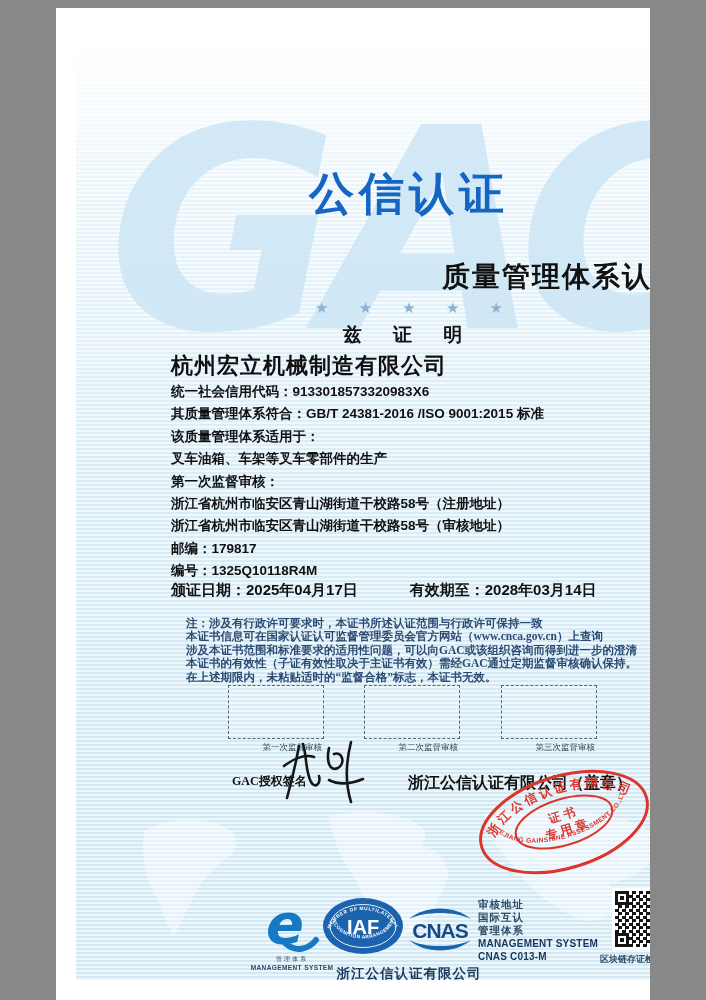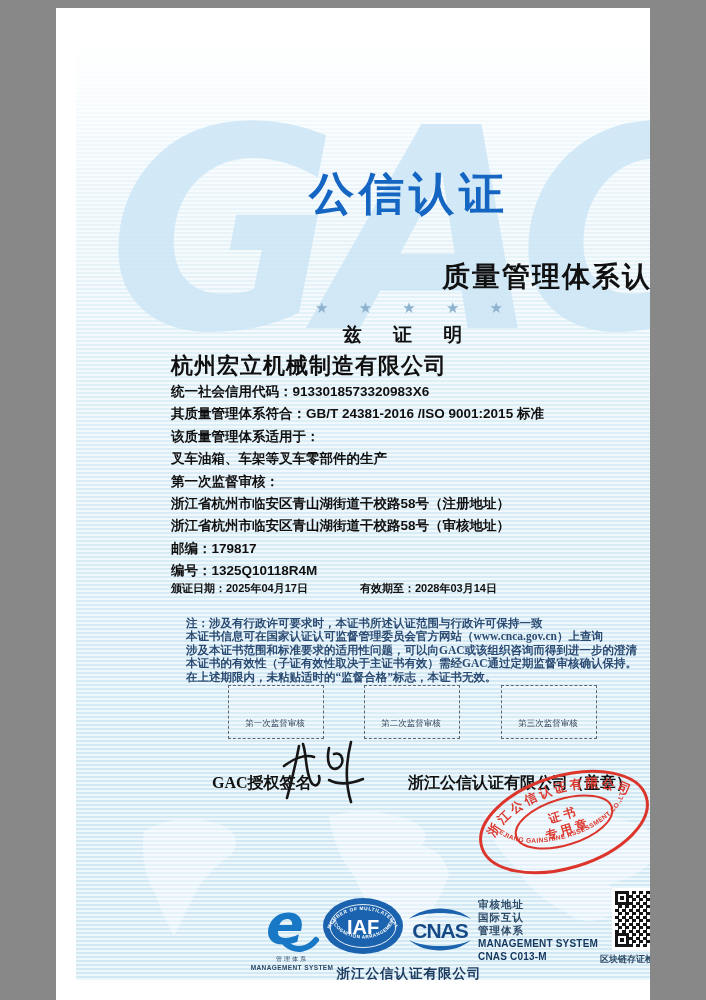--- a/index.html
+++ b/index.html
@@ -16,28 +16,28 @@
   .content{position:absolute;inset:0;z-index:1;}
   .brand-title{top:128px;left:0;width:100%;text-align:center;
       font-weight:900;font-size:45px;color:#1566c2;letter-spacing:5px;}
   .cert-title{top:222px;left:0;width:100%;text-align:right;
       font-family:"Liberation Serif",serif;font-weight:900;font-size:28px;color:#111;letter-spacing:2px;}
   .stars{top:263px;left:0;width:100%;text-align:center;color:#8fb3cf;font-size:15px;word-spacing:26px;}
   .hereby{top:286px;left:0;width:100%;text-align:center;font-weight:900;font-size:19px;color:#111;letter-spacing:13px;}
   .company{top:315px;left:95px;font-weight:900;font-size:22px;color:#101010;letter-spacing:1px;}
   .body-lines{top:345px;left:95px;width:540px;font-weight:700;font-size:13.5px;color:#101010;}
   .body-lines div{height:22.4px;line-height:22.4px;white-space:nowrap;}
-  .dates{top:545px;left:95px;display:flex;gap:52px;font-weight:700;font-size:11px;color:#101010;}
+  .dates{top:545px;left:95px;display:flex;gap:52px;font-weight:700;font-size:15px;color:#101010;}
   .notes{top:581px;left:110px;width:480px;font-family:"Liberation Serif",serif;
       font-weight:700;font-size:11.5px;color:#2a4a72;}
   .notes div{height:13.4px;line-height:13.4px;white-space:nowrap;}
   .sbox{top:649px;width:94px;height:52px;border:1px dashed #5c6670;background:rgba(255,255,255,.15);}
-  .sbox-label{top:682px;width:94px;text-align:center;font-family:"Liberation Serif",serif;
+  .sbox-label{top:706px;width:94px;text-align:right;font-family:"Liberation Serif",serif;
       font-size:8.5px;color:#2f3f52;}
-  .sign-label{top:737px;left:136px;font-family:"Liberation Serif",serif;font-weight:700;font-size:16px;color:#111;}
+  .sign-label{top:737px;left:156px;font-family:"Liberation Serif",serif;font-weight:700;font-size:12px;color:#111;}
   .issuer{top:737px;left:332px;font-family:"Liberation Serif",serif;font-weight:900;font-size:16px;color:#111;text-align:right;}
   .sig-svg{top:700px;left:203px;z-index:3;}
   .seal-svg{top:736px;left:398px;transform:rotate(-17deg);z-index:2;}
   .map{top:770px;left:28px;z-index:0;opacity:.55;}
   .elogo{top:860px;left:188px;}
   .elogo-label{top:919px;left:152px;width:128px;text-align:center;color:#2d4a66;}
   .elogo-label .cn{font-size:6px;letter-spacing:2px;}
   .elogo-label .en{font-size:6.5px;font-weight:700;letter-spacing:.4px;}
   .iaf{top:861px;left:246px;}
   .cnas{top:868px;left:329px;}

